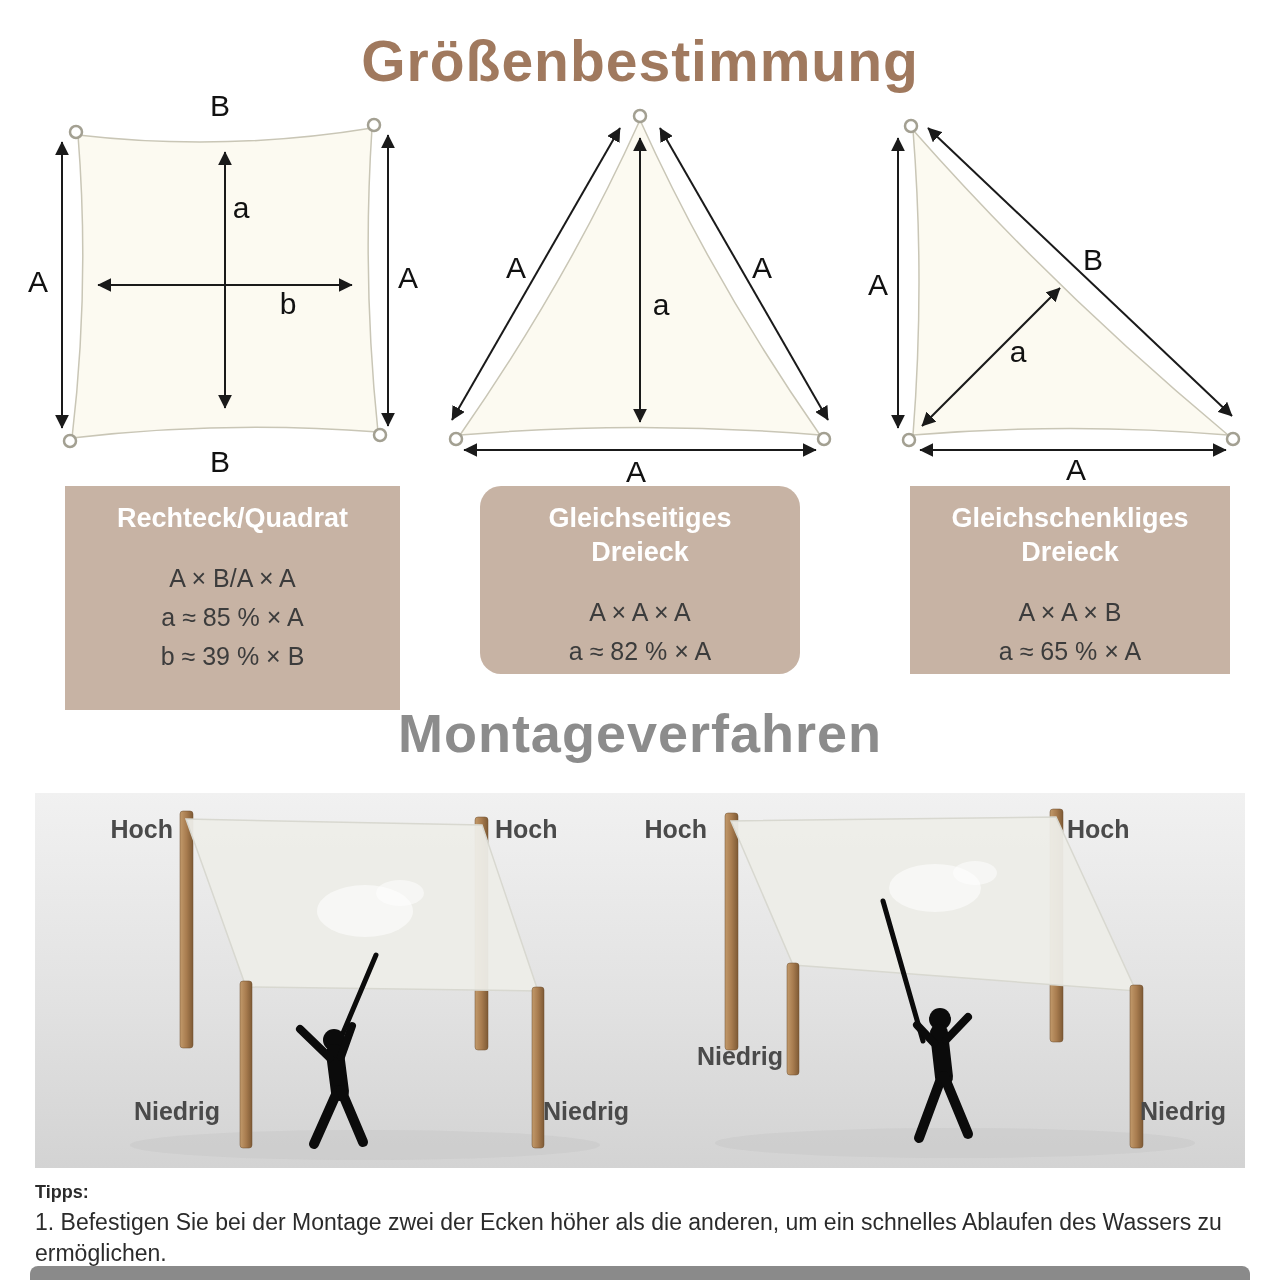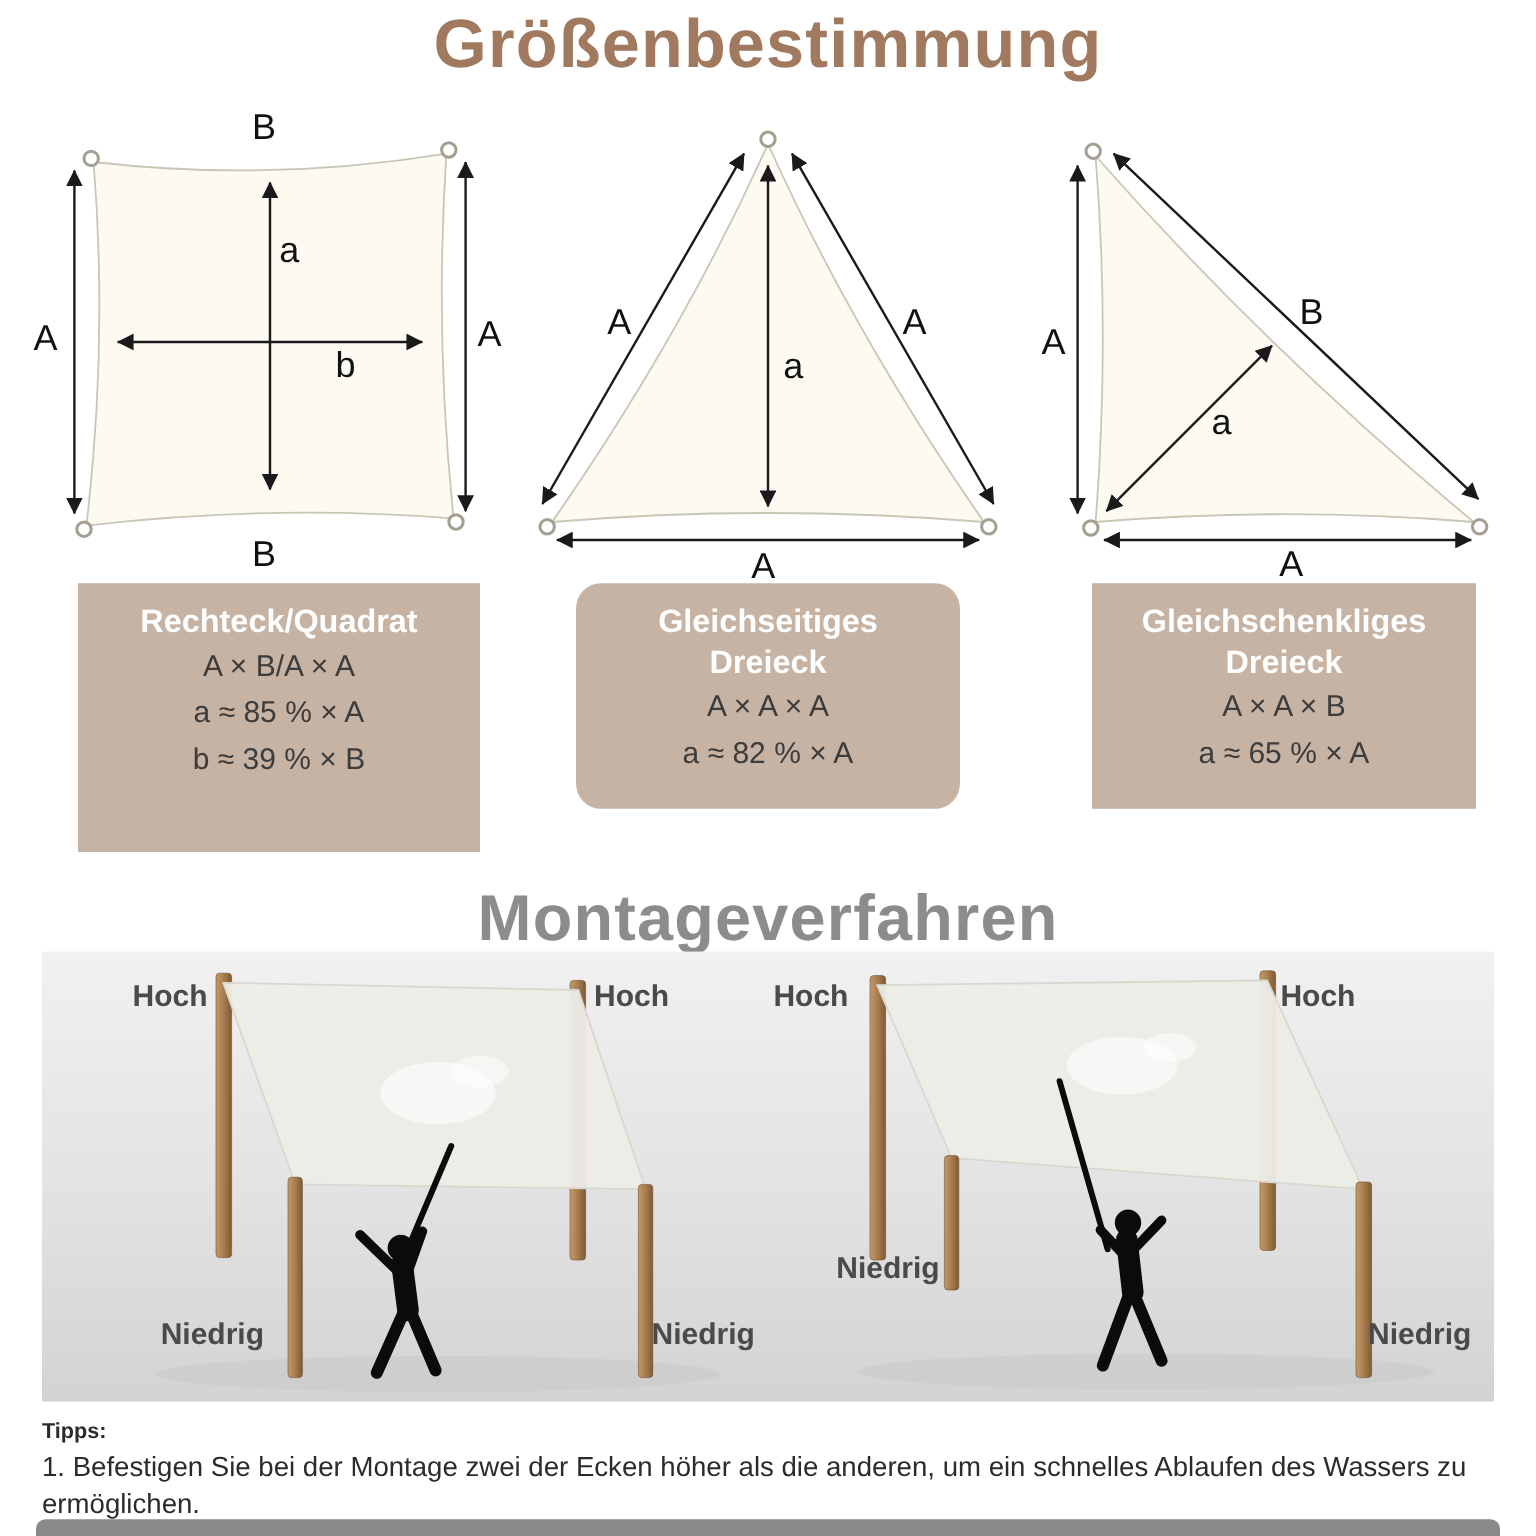--- a/index.html
+++ b/index.html
@@ -5,28 +5,28 @@
   * { margin:0; padding:0; box-sizing:border-box; }
   html,body { background:#ffffff; }
   body {
     width:1280px; height:1280px;
     font-family:"Liberation Sans", sans-serif;
     position:relative; overflow:hidden;
   }
   .page { position:relative; width:1280px; height:1280px; background:#fff; }
 
   .title-sizing {
-    position:absolute; top:4px; left:0; width:100%;
+    position:absolute; top:28px; left:0; width:100%;
     text-align:center; font-size:57px; font-weight:bold;
     color:#A0795E; letter-spacing:1px;
   }
   .title-mounting {
     position:absolute; top:702px; left:0; width:100%;
     text-align:center; font-size:54px; font-weight:bold;
-    color:#8C8C8C; letter-spacing:1px;margin-top:32px;
+    color:#8C8C8C; letter-spacing:1px;
   }
 
   .diagram { position:absolute; top:90px; width:400px; height:398px; }
   .diagram svg { width:100%; height:100%; display:block; }
   #diag-square { left:20px; }
   #diag-eq     { left:440px; }
   #diag-right  { left:858px; }
 
   .sail  { fill:#FCFAF1; stroke:#C9C6B6; stroke-width:1.5; }
   .ring  { fill:#ffffff; stroke:#A3A092; stroke-width:2.5; }
@@ -34,21 +34,21 @@
   .dlabel { font-family:"Liberation Sans",sans-serif; font-size:30px; fill:#111; text-anchor:middle; }
 
   .spec-box {
     position:absolute; top:486px; background:#C7B3A4;
     text-align:center; padding-top:15px;
   }
   #box-1 { left:65px;  width:335px; height:224px; }
   #box-2 { left:480px; width:320px; height:188px;border-radius:21px; }
   #box-3 { left:910px; width:320px; height:188px; }
   .spec-title { font-size:27px; font-weight:bold; color:#ffffff; line-height:34px; }
-  .spec-lines { margin-top:1px; }
+  .spec-lines { margin-top:24px; }
   .spec-line  { font-size:25px; color:#3c3c3c; line-height:39px; }
 
   .panel {
     position:absolute; left:35px; top:793px; width:1210px; height:375px;
     background:linear-gradient(180deg,#F1F1F1 0%, #E2E2E2 55%, #D3D3D3 100%);
   }
   .panel svg { width:100%; height:100%; display:block; }
   .pole  { fill:url(#wood); stroke:#6E4E2E; stroke-width:0.5; }
   .sailp { fill:#EDEDE8; fill-opacity:0.95; stroke:#D8D8D0; stroke-width:1.5; }
   .plabel { font-family:"Liberation Sans",sans-serif; font-size:25px; font-weight:bold; fill:#4a4a4a; }

